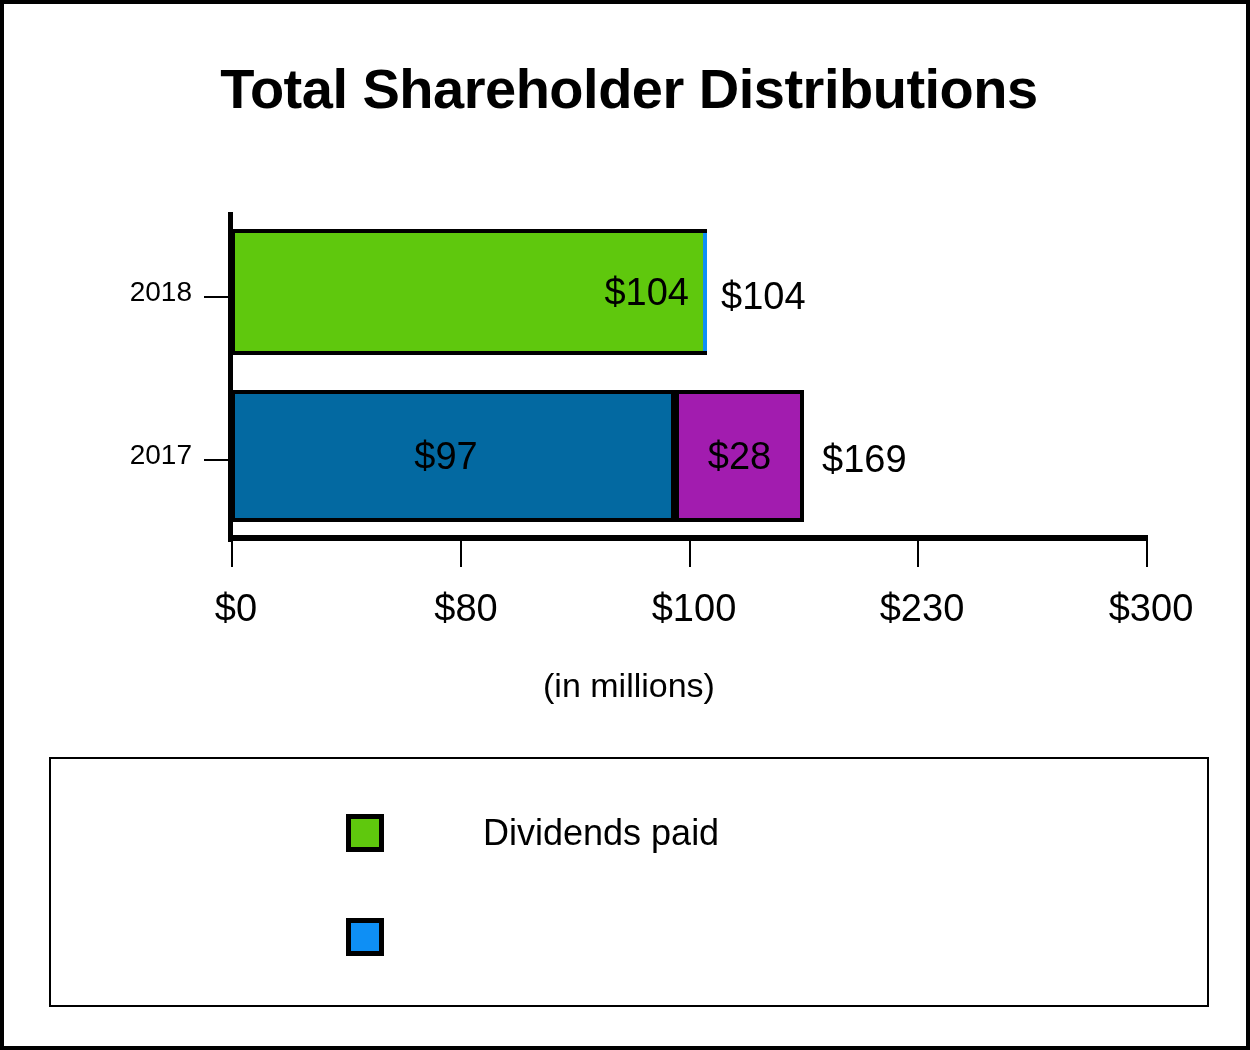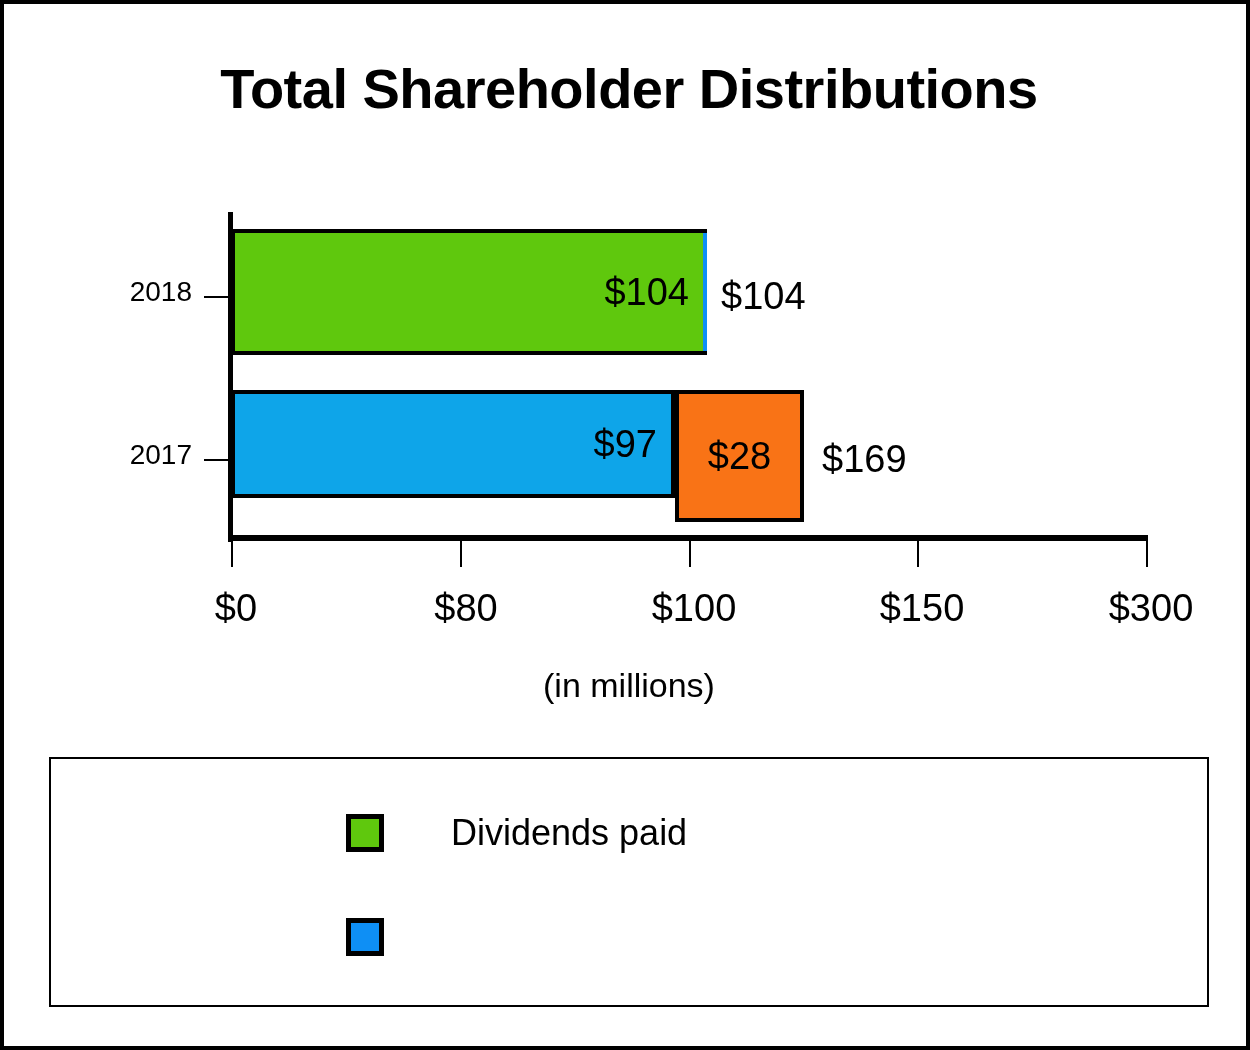--- a/index.html
+++ b/index.html
@@ -148,20 +148,21 @@
     height: 250px;
     box-sizing: border-box;
     border: 2px solid #000000;
     background: #ffffff;
   }
   .legend-row {
     position: absolute;
     display: flex;
     align-items: center;
     left: 295px;
+    gap: 32px;
   }
   .legend-swatch {
     width: 38px;
     height: 38px;
     box-sizing: border-box;
     border: 5px solid #000000;
     flex: 0 0 auto;
   }
   .legend-text {
     font-size: 36px;
@@ -190,38 +191,38 @@
     <div class="cat-label" style="left:58px; top:437px;">2017</div>
 
     <div class="bar-seg" style="left:227px; top:225px; width:476px; height:126px; background:#5FC80D;">
       <span class="seg-value">$104</span>
     </div>
     <div class="bar-seg thin" style="left:699px; top:229px; width:4px; height:118px; background:#0E8FF5;">
       <span class="seg-value"></span>
     </div>
     <div class="bar-total" style="left:717px; top:273px;">$104</div>
 
-    <div class="bar-seg" style="left:227px; top:386px; width:444px; height:108px; background:#0ea5e9;">
+    <div class="bar-seg" style="left:227px; top:386px; width:444px; height:132px; background:#0369a1;justify-content:center;">
       <span class="seg-value">$97</span>
     </div>
-    <div class="bar-seg center-val" style="left:671px; top:386px; width:129px; height:132px; background:#f97316;">
+    <div class="bar-seg center-val" style="left:671px; top:386px; width:129px; height:132px; background:#a21caf;">
       <span class="seg-value centered">$28</span>
     </div>
     <div class="bar-total" style="left:818px; top:436px;">$169</div>
 
     <div class="x-tick" style="left:227px;"></div>
     <div class="x-tick" style="left:456px;"></div>
     <div class="x-tick" style="left:685px;"></div>
     <div class="x-tick" style="left:913px;"></div>
     <div class="x-tick" style="left:1142px;"></div>
 
     <div class="x-label" style="left:232px;">$0</div>
     <div class="x-label" style="left:462px;">$80</div>
     <div class="x-label" style="left:690px;">$100</div>
-    <div class="x-label" style="left:918px;">$150</div>
+    <div class="x-label" style="left:918px;">$230</div>
     <div class="x-label" style="left:1147px;">$300</div>
 
     <div id="axis-caption">(in millions)</div>
   </div>
 
   <div id="legend-box">
 
     <div class="legend-row" style="top:55px;">
       <span class="legend-swatch" style="background:#5FC80D;"></span>
       <span class="legend-text">Dividends paid</span>

